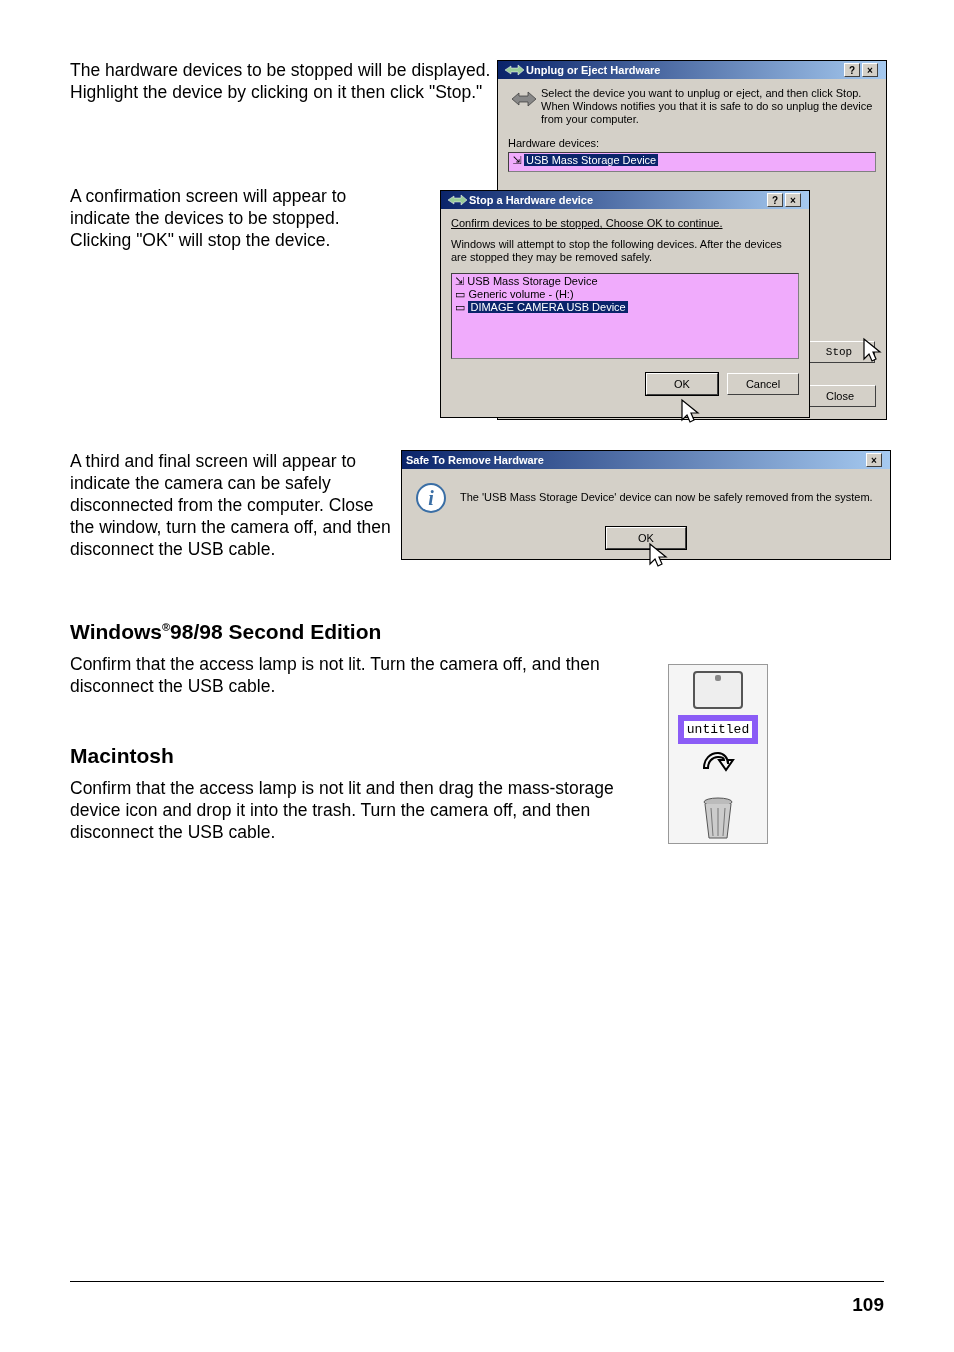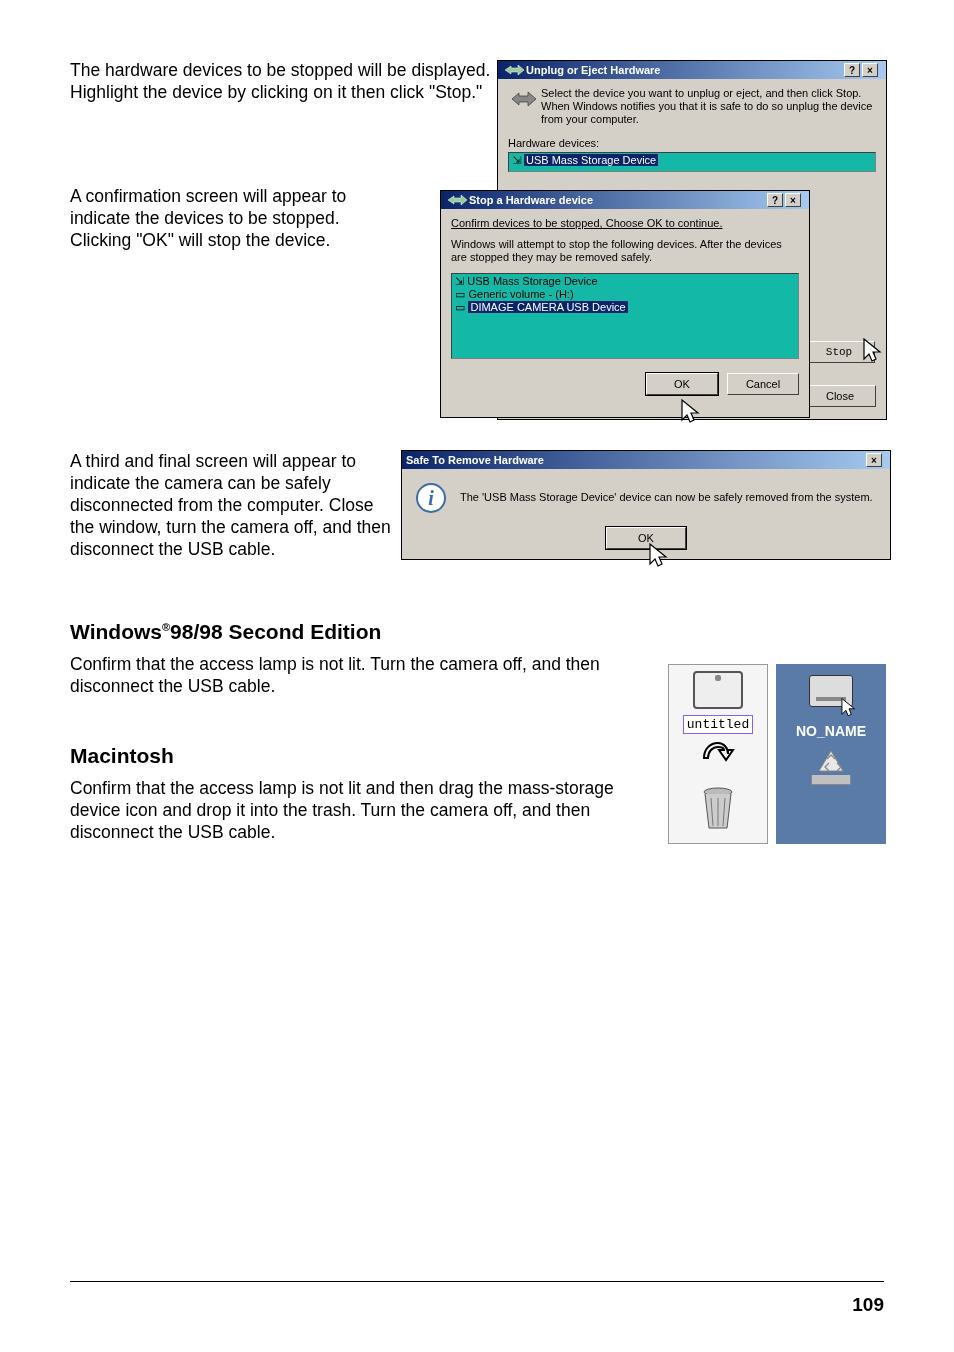--- a/index.html
+++ b/index.html
@@ -56,21 +56,21 @@
     border: 1px solid #fff;
     border-right-color: #404040; border-bottom-color: #404040;
     margin-left: 2px;
     display: flex; align-items: center; justify-content: center;
     font-size: 10px; font-weight: bold; color: #000;
     font-family: Arial;
   }
   .dlg-body { padding: 8px 10px; }
   .instruct { font-size: 11px; line-height: 1.2; }
   .listbox {
-    background: #14b8a6;
+    background: #f0abfc;
     border: 1px solid #808080;
     border-top-color: #404040; border-left-color: #404040;
     padding: 1px;
     font-size: 11px;
   }
   .listbox .sel {
     background: #0a246a; color: #fff;
     padding: 0 2px;
     display: inline-block;
   }
@@ -128,21 +128,21 @@
     margin-bottom: 6px;
     position: relative;
     background: #eee;
   }
   .mac-card .floppy::after {
     content: ""; position: absolute; top: 2px; left: 50%;
     transform: translateX(-50%);
     width: 6px; height: 6px; background: #888; border-radius: 2px;
   }
   .mac-card .label {
-    border: 1px solid #8b5cf6;
+    border: 6px solid #8b5cf6;
     font-family: "Courier New", monospace;
     font-size: 13px;
     padding: 1px 3px;
     background: #fff;
     margin-bottom: 6px;
   }
   .mac-card .down-arrow svg,
   .win-card .up-arrow svg { width: 36px; height: 36px; }
   .mac-card .trash {
     width: 42px; height: 46px;
@@ -352,33 +352,17 @@
       <div class="trash">
         <svg viewBox="0 0 42 46">
           <ellipse cx="21" cy="6" rx="14" ry="4" fill="#bbb" stroke="#555"></ellipse>
           <path d="M8 8 L12 42 L30 42 L34 8" fill="#ccc" stroke="#555"></path>
           <line x1="14" y1="12" x2="16" y2="40" stroke="#777"></line>
           <line x1="21" y1="12" x2="21" y2="40" stroke="#777"></line>
           <line x1="28" y1="12" x2="26" y2="40" stroke="#777"></line>
         </svg>
       </div>
     </div>
-    <div class="win-card">
-      <div class="drive"></div>
-      <div class="cursor-arrow cur" style="position:relative;width:18px;height:22px;">
-        <svg viewBox="0 0 22 28">
-            <path d="M2 2 L2 22 L7 17 L10 24 L14 22 L11 15 L18 15 Z" fill="#fff" stroke="#000" stroke-width="1.2"></path>
-          </svg>
-      </div>
-      <div class="name">NO_NAME</div>
-      <div class="recycle">
-        <svg viewBox="0 0 36 28">
-          <path d="M18 2 L30 22 L6 22 Z" fill="#e8e8e8" stroke="#888"></path>
-          <path d="M14 10 L18 6 L22 10 M16 14 L12 18 L16 22 M24 14 L28 18 L24 22" fill="none" stroke="#888" stroke-width="1.3"></path>
-        </svg>
-        <div class="base"></div>
-      </div>
-    </div>
   </div>
 
   <div class="page-footer-line"></div>
   <div class="page-num">109</div>
 </div>
 
 </body></html>

